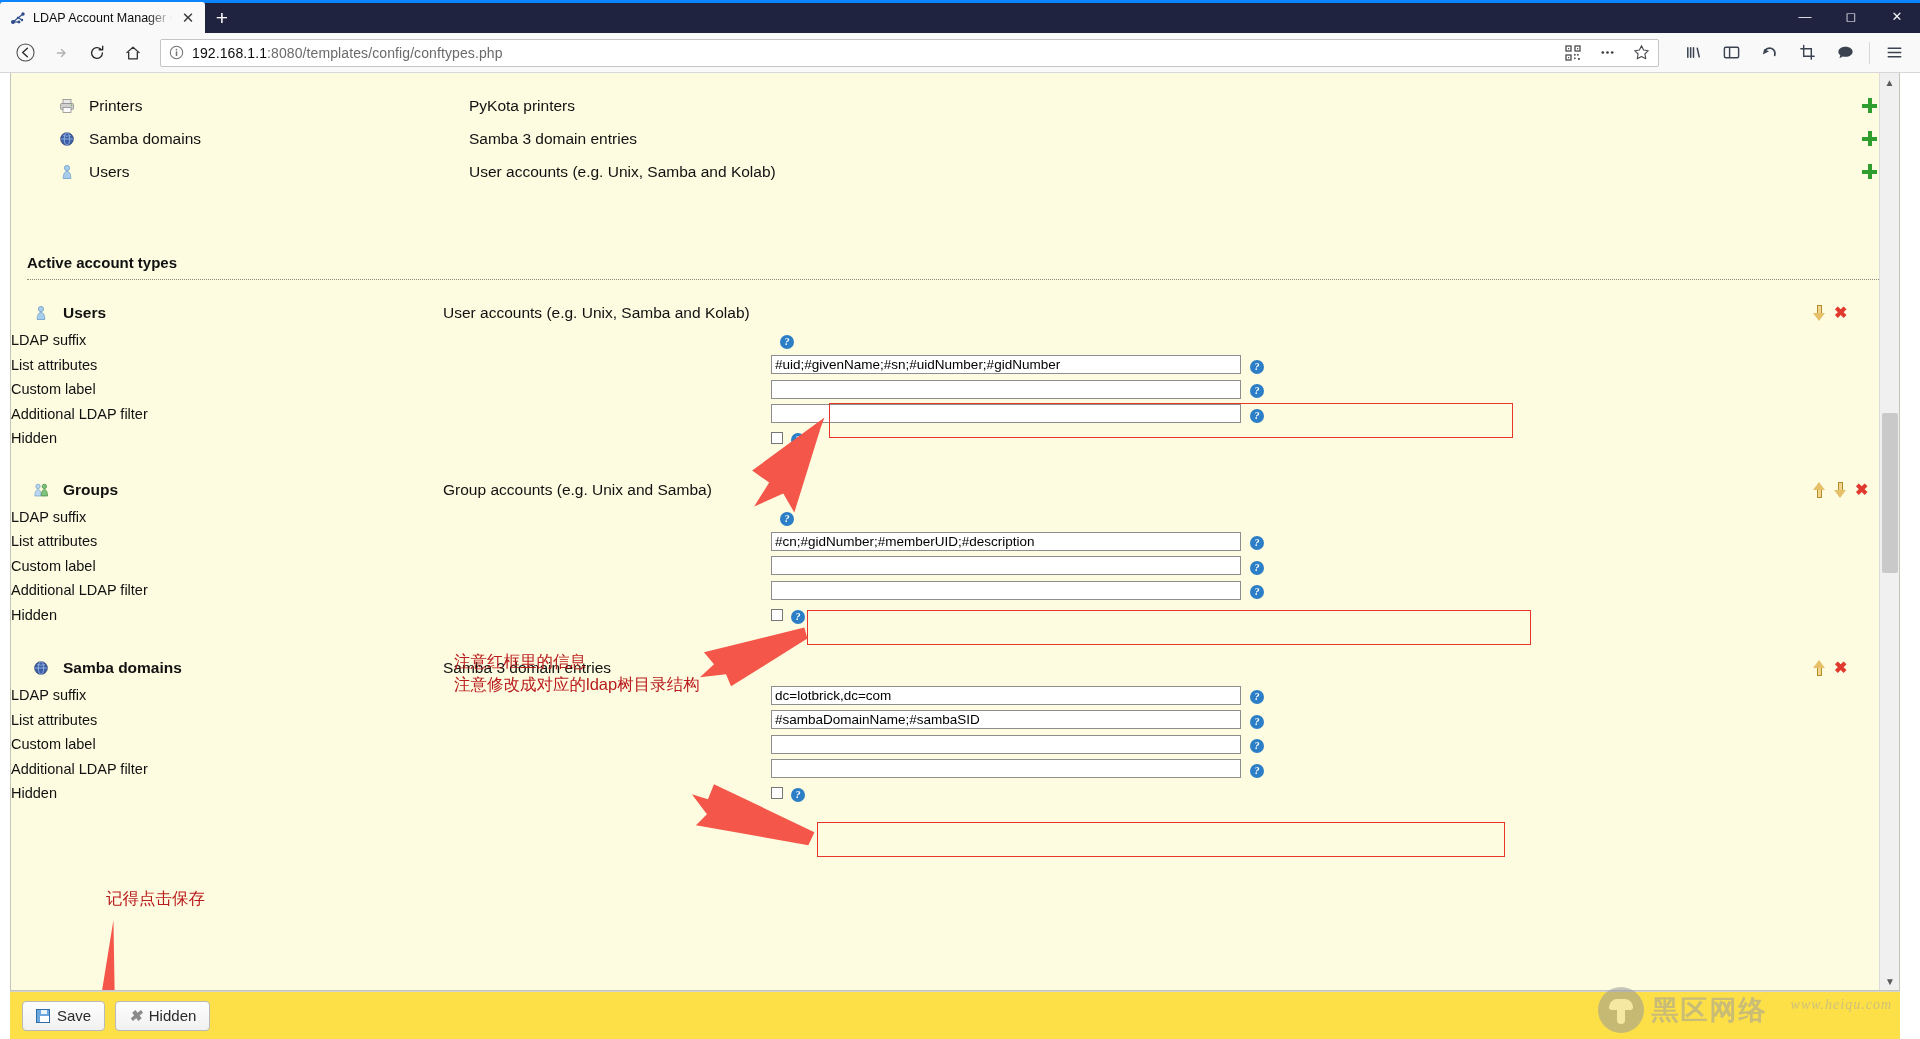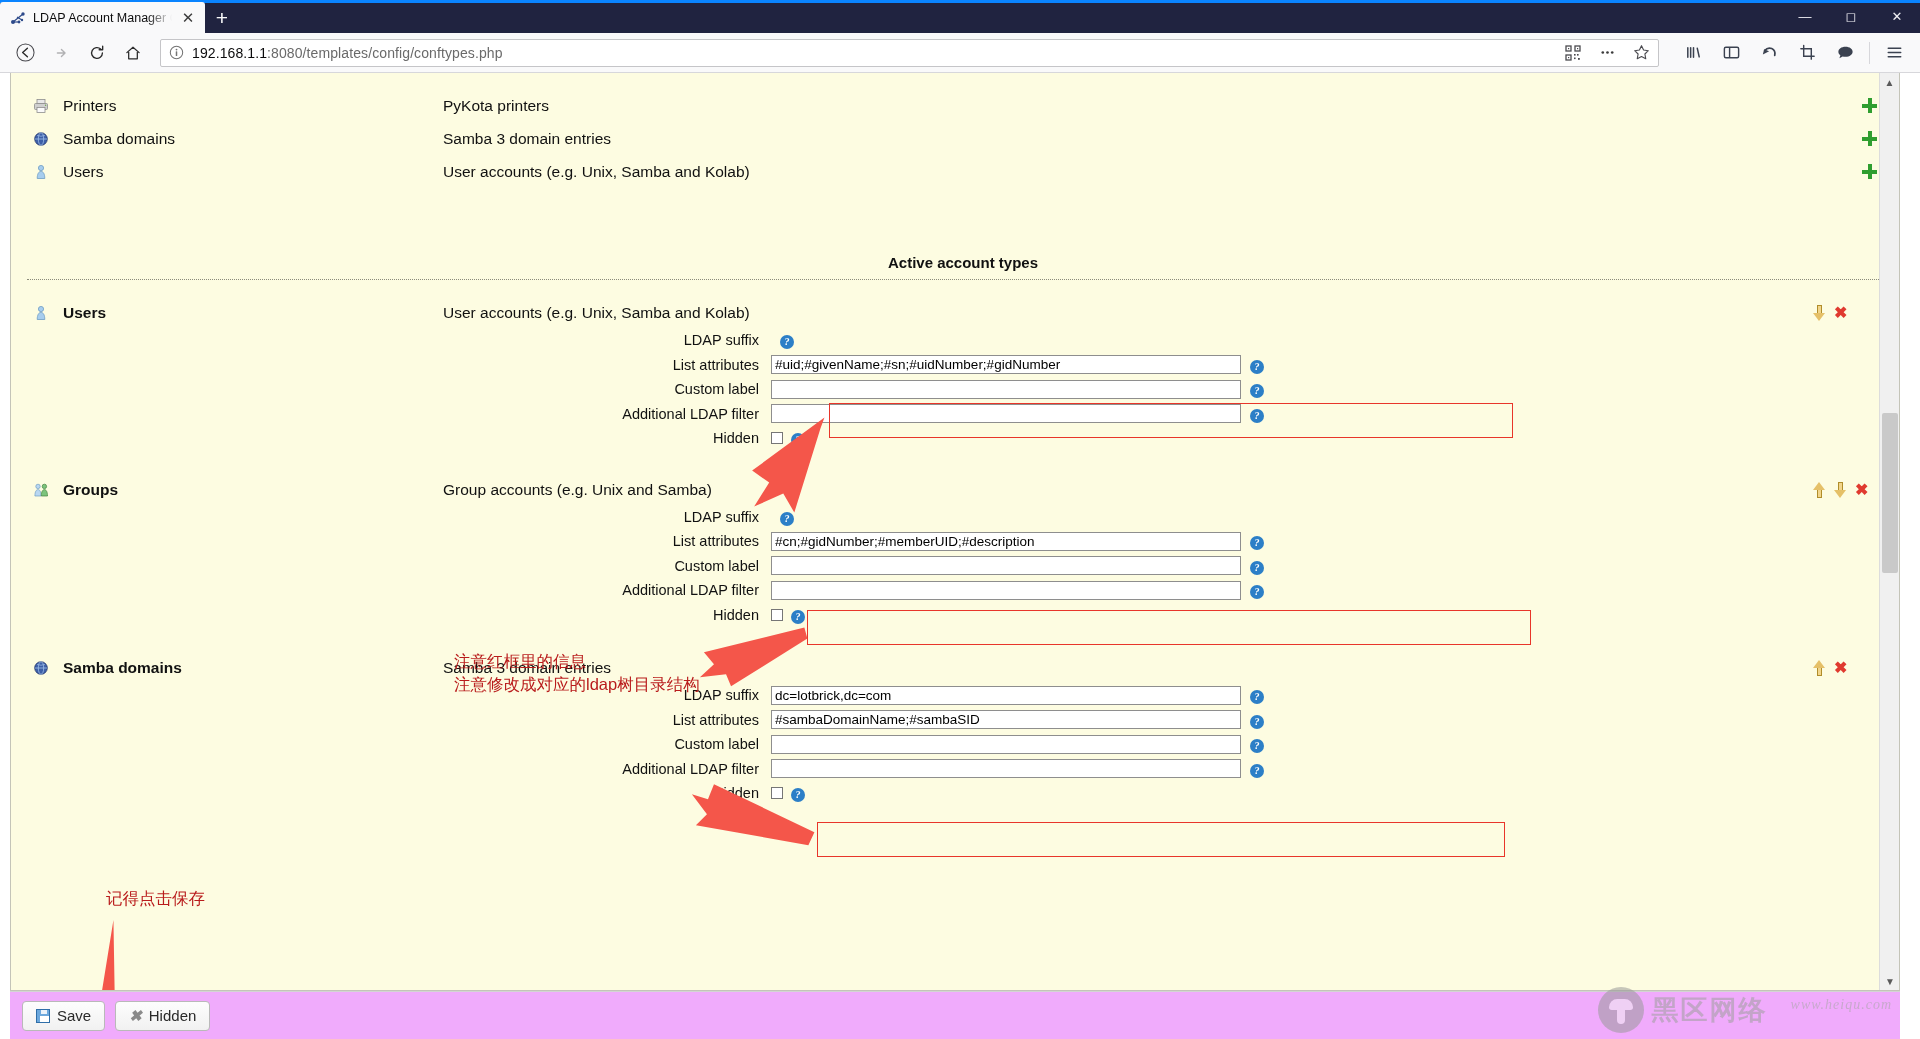--- a/index.html
+++ b/index.html
@@ -80,21 +80,21 @@
   }
   .sb-up, .sb-down { height:18px; display:flex; align-items:center; justify-content:center;
     color:#5a5a5a; font-size:10px; }
   .sb-down { position:absolute; bottom:0; width:20px; }
   .sb-thumb { position:absolute; left:2px; width:16px; background:#c9c9c9; border-radius:2px; }
 
   .content { position:relative; padding: 0 0 0 0; }
 
   
   .typerow {
-    display:flex; align-items:center; height:33px; font-size:15.5px; color:#111;
+    display:flex; align-items:center; height:33px; font-size:15.5px; color:#111;padding-left:26px;
   }
   .typerow .ticon { width:24px; margin-left:18px; display:flex; justify-content:center; }
   .typerow .tname { width:390px; padding-left:10px; }
   .typerow .tdesc { flex:1; }
   .typerow .tplus { width:60px; display:flex; justify-content:center; }
 
   .plus-icon { position:relative; width:15px; height:15px; display:inline-block; }
   .plus-icon::before, .plus-icon::after {
     content:""; position:absolute; background:#2f9e2f;
   }
@@ -118,21 +118,21 @@
   .ud-icon .shaft { position:absolute; left:4px; width:5px; background:#f2d58a; border:1px solid #b08d2a; }
   .ud-icon .head { position:absolute; left:0; width:0; height:0; }
   .ud-icon.up .shaft { bottom:0; height:9px; }
   .ud-icon.up .head { top:0; border-left:6.5px solid transparent; border-right:6.5px solid transparent; border-bottom:8px solid #e5c068; }
   .ud-icon.down .shaft { top:0; height:9px; }
   .ud-icon.down .head { bottom:0; border-left:6.5px solid transparent; border-right:6.5px solid transparent; border-top:8px solid #e5c068; }
   .x-icon { color:#e03a2f; font-weight:bold; font-size:16px; line-height:1; }
 
   .fields { margin-left: 0; }
   .frow { display:flex; align-items:center; height:24.5px; }
-  .flabel { width:760px; text-align:right; padding-right:12px; font-size:14.5px; color:#111; }
+  .flabel { width:760px; padding-right:12px; font-size:14.5px; color:#111; }
   .finput {
     width:470px; height:19px; border:1px solid #8e8e8e; background:#fff;
     font-size:13.5px; font-family:"Liberation Sans", sans-serif; color:#000;
     padding:1px 3px; line-height:17px;
   }
   .fhelp { margin-left:9px; }
   .help-icon {
     display:inline-block; width:14px; height:14px; border-radius:50%;
     background:#2c7fc7; color:#fff; font-size:10px; font-weight:bold;
     text-align:center; line-height:14px; font-family:"Liberation Serif", serif;
@@ -144,21 +144,21 @@
   
   .redbox { position:absolute; border:1.5px solid #e8352a; pointer-events:none; }
 
   
   .annot { position:absolute; color:#b91c1c; font-size:16.5px; line-height:23px; white-space:pre-line; }
   svg.arrows { position:absolute; left:0; top:0; width:100%; height:100%; pointer-events:none; }
 
   
   .btnbar {
     position:absolute; left:10px; right:20px; bottom:0px; height:48px;
-    background:#f0abfc; display:flex; align-items:center; gap:10px; padding-left:12px;
+    background:#fde047; display:flex; align-items:center; gap:10px; padding-left:12px;
     border-top:1px solid #d4d4d4;
   }
   .btn {
     display:flex; align-items:center; gap:7px; height:30px; padding:0 13px;
     background:linear-gradient(#fdfdfd,#f1f1f1); border:1px solid #b9b9b9; border-radius:4px;
     font-size:15px; color:#2a2a2a;
   }
   .save-ico { width:14px; height:14px; background:#6ca8dd; border:1px solid #2f6ea8; position:relative; }
   .save-ico::after { content:""; position:absolute; left:2.5px; top:6.5px; width:9px; height:6px; background:#fff; }
   .save-ico::before { content:""; position:absolute; left:4px; top:0px; width:6px; height:4px; background:#eaf2fa; }
@@ -370,21 +370,21 @@
               </svg>
             </span>
             <span class="tname">Users</span>
             <span class="tdesc">User accounts (e.g. Unix, Samba and Kolab)</span>
             <span class="tplus">
                 <i class="plus-icon"></i>
               </span>
           </div>
         </div>
 
-        <div class="section-title" style="margin-top:66px;text-align:center;">Active account types</div>
+        <div class="section-title" style="margin-top:66px;">Active account types</div>
         <div class="section-rule"></div>
 
         <div class="acct-block" style="margin-top:18px;">
           <div class="acct-head">
             <span class="ticon">
               <svg width="16" height="16" viewBox="0 0 16 16">
                 <circle cx="8" cy="4" r="2.6" fill="#a7cdee" stroke="#6f9dc4" stroke-width=".8"></circle>
                 <path d="M4.2 14.5 C4.2 9.8 5.8 7.4 8 7.4 C10.2 7.4 11.8 9.8 11.8 14.5 Z" fill="#a7cdee" stroke="#6f9dc4" stroke-width=".8"></path>
               </svg>
             </span>

